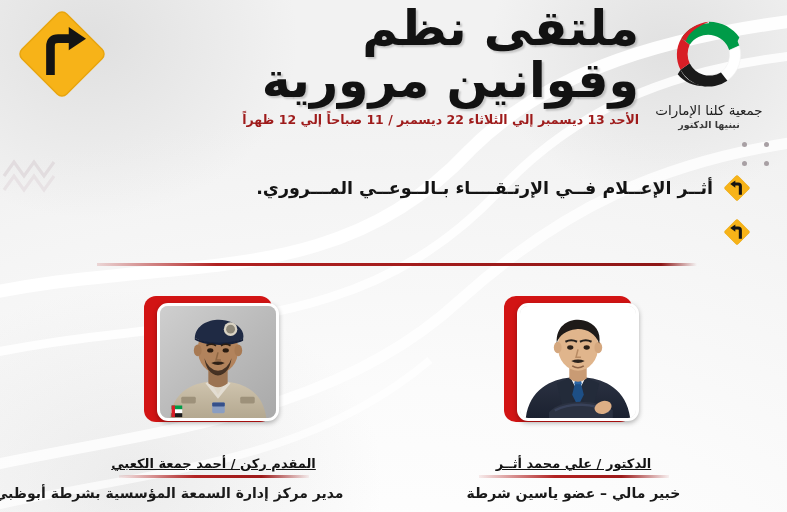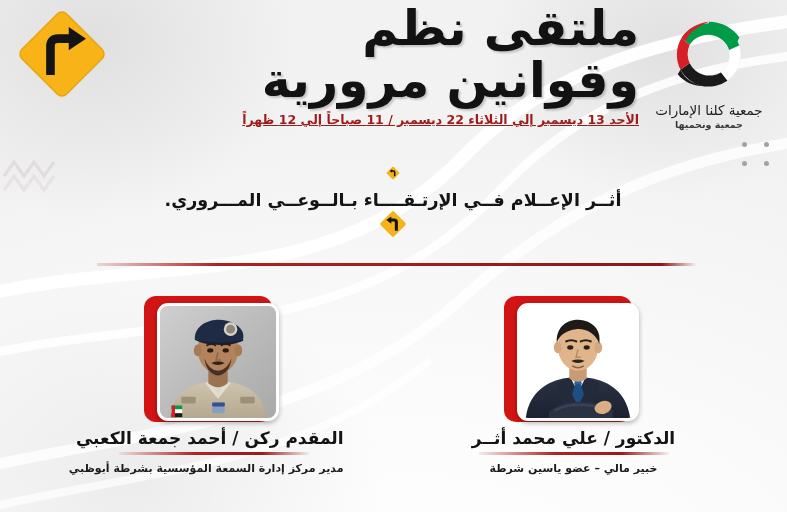--- a/index.html
+++ b/index.html
@@ -97,21 +97,20 @@
   .title-line-1 { font-size: 49px; }
   .title-line-2 { font-size: 49px; margin-top: 2px; }
 
   .date-line {
     margin-top: 6px;
     font-size: 12.5px;
     font-weight: 700;
     color: #9e1b1b;
     white-space: nowrap;
     direction: rtl;
-    text-decoration: underline;
   }
 
   
   .road-sign {
     position:absolute;
     left: 14px;
     top: 6px;
     width: 96px;
     height: 96px;
   }
@@ -143,21 +142,21 @@
 
   
   .bullets {
     position:absolute;
     right: 36px;
     top: 166px;
     width: 716px;
   }
   .bullet-row {
     display:flex;
-    flex-direction: column;
+    flex-direction: row;
     align-items: center;
     justify-content: flex-start;
     gap: 10px;
     height: 44px;
   }
   .bullet-text {
     font-size: 17.5px;
     font-weight: 800;
     color: #141414;
     white-space: nowrap;
@@ -206,36 +205,37 @@
     width: 122px; height: 118px;
     border-radius: 11px;
     border: 3px solid #ffffff;
     overflow:hidden;
     box-shadow: 0 2px 5px rgba(0,0,0,0.30);
     background:#dcdcdc;
   }
   .photo-inner svg { display:block; width:100%; height:100%; }
 
   .speaker-name {
-    margin-top: 0;
-    font-size: 17px;
+    margin-top: 28px;
+    font-size: 13px;
     font-weight: 800;
     color: #131313;
     white-space: nowrap;
     direction: rtl;
+    text-decoration: underline;
   }
   .name-rule {
     width: 190px;
     height: 3px;
     margin: 4px auto 0;
     background: linear-gradient(to left, rgba(160,25,25,0.05) 0%, #9d1a1a 25%, #b22222 60%, rgba(178,34,34,0.08) 100%);
   }
   .speaker-role {
     margin-top: 7px;
-    font-size: 11px;
+    font-size: 14px;
     font-weight: 700;
     color: #1a1a1a;
     white-space: nowrap;
     direction: rtl;
   }
 </style>
 </head>
 <body>
 
 <div id="poster">
@@ -290,21 +290,21 @@
         <path d="M -31 17 A 35 35 0 0 1 -30 -17 L -21 -10 A 24 24 0 0 0 -21 10 Z" fill="#d81e26"></path>
 
         <path d="M -30 -17 C -24 -27, -12 -34, 0 -35 C -12 -30, -22 -24, -25 -14 Z" fill="#d81e26"></path>
 
         <path d="M 0 -35 C 14 -35, 26 -28, 33 -18 L 30 -12 C 22 -24, 11 -30, 0 -31 Z" fill="#009b48"></path>
 
         <path d="M -31 17 C -26 28, -15 34, -2 35 C -14 36, -27 31, -34 22 Z" fill="#1a1a1a"></path>
       </g>
     </svg>
     <div class="logo-name">جمعية كلنا الإمارات</div>
-    <div class="logo-tag">جمعية ونحميها</div>
+    <div class="logo-tag">نبنيها الدكتور</div>
   </div>
 
   <div class="bullets">
 
     <div class="bullet-row">
       <svg class="road-sign-sm" viewBox="0 0 100 100">
         <g transform="translate(50,50) rotate(45)">
           <rect x="-33" y="-33" width="66" height="66" rx="6" ry="6" fill="#f7b318" stroke="#e8a50e" stroke-width="2"></rect>
         </g>
         <path d="M 62 74 L 62 44 Q 62 36 54 36 L 38 36" fill="none" stroke="#141414" stroke-width="11"></path>

